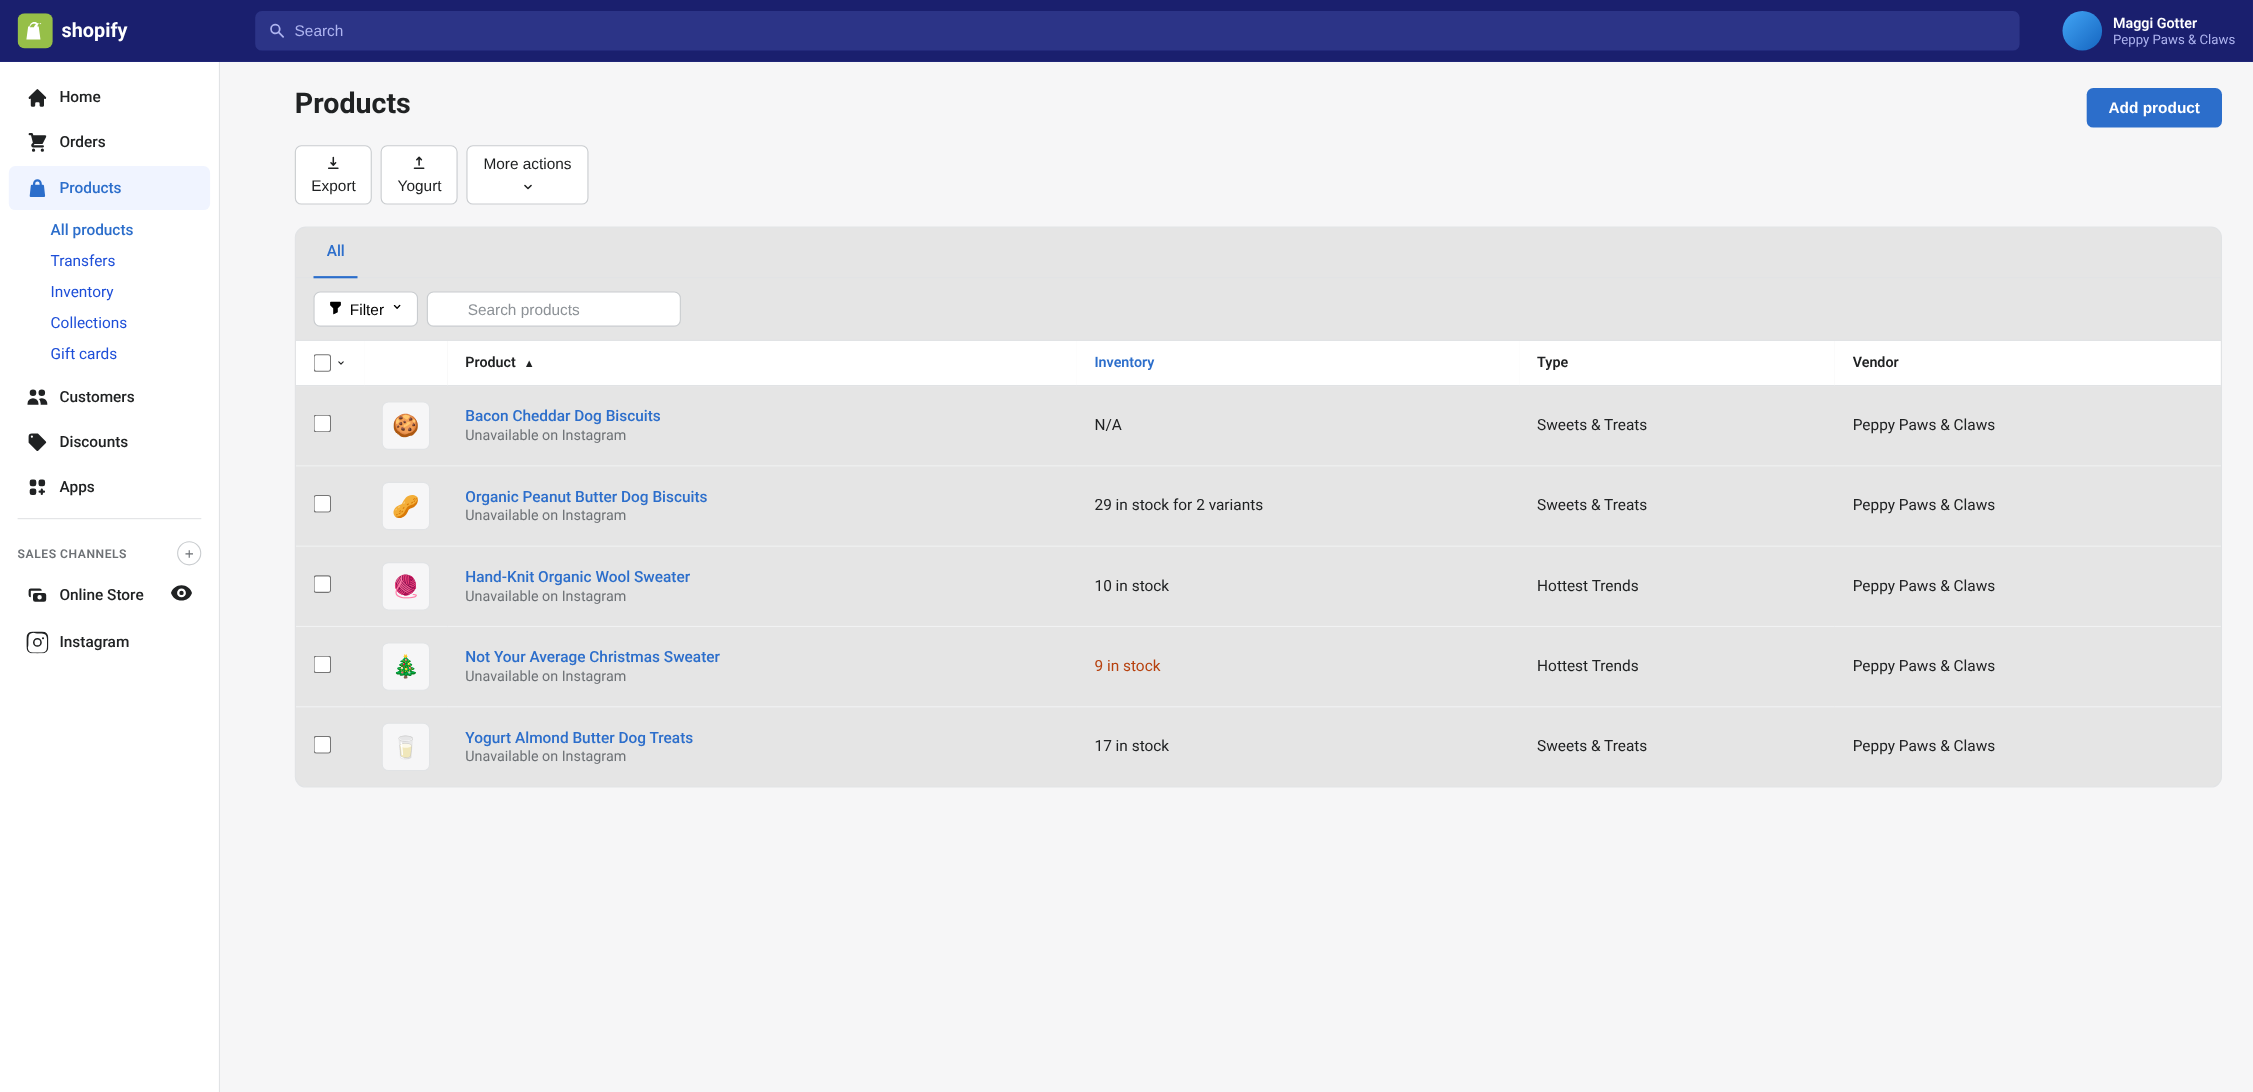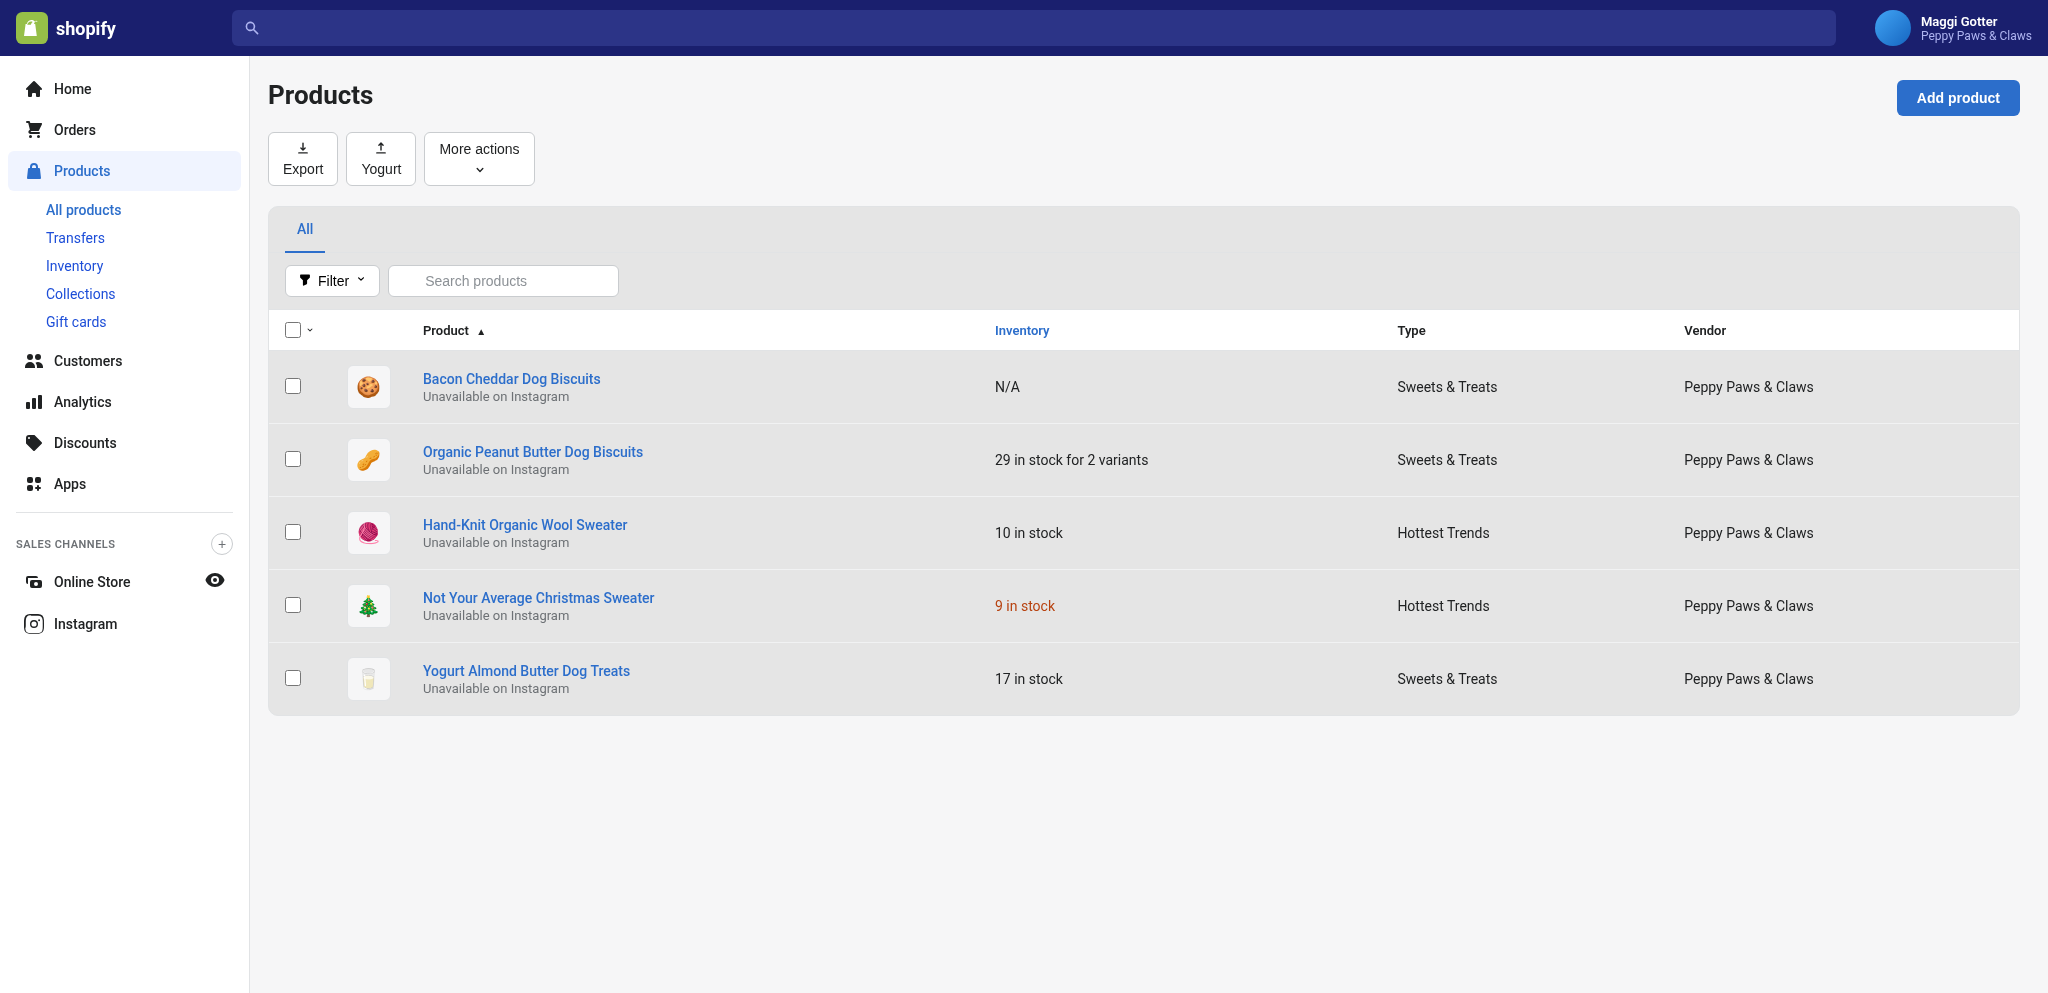--- a/index.html
+++ b/index.html
@@ -72,21 +72,21 @@
 
     
     .layout {
       display: flex;
       margin-top: 56px;
       min-height: calc(100vh - 56px);
     }
 
     
     .sidebar {
-      width: 250px;
+      width: 200px;
       background: #fff;
       border-right: 1px solid #e1e3e5;
       padding: 12px 0;
       position: fixed;
       top: 56px;
       bottom: 0;
       overflow-y: auto;
     }
     .sidebar-item {
       display: flex;
@@ -311,20 +311,21 @@
     <svg class="shopify-bag" viewBox="0 0 40 40" fill="none" xmlns="http://www.w3.org/2000/svg">
       <rect width="40" height="40" rx="8" fill="#96bf48"></rect>
       <path d="M27 12s-.2-1-1.7-1c-.8 0-1.5.3-2 .8C22.2 10.6 21 10 19 10c-3.5 0-5 3-5.5 5H12l-2 15h16l-2-15h-1.5c.5-2 1.5-3.5 2.5-3.5.3 0 .5.1.5.5v.5l1.5-.5V12zm-8 0c.7 0 1.3.2 1.8.5C20 13 19 14.5 18.5 16H14c.5-1.5 1.5-4 5-4z" fill="white"></path>
     </svg>
     <span>shopify</span>
   </div>
   <div class="search-bar">
     <svg width="16" height="16" viewBox="0 0 20 20" fill="currentColor">
       <path fill-rule="evenodd" d="M8 4a4 4 0 100 8 4 4 0 000-8zM2 8a6 6 0 1110.89 3.476l4.817 4.817a1 1 0 01-1.414 1.414l-4.816-4.816A6 6 0 012 8z" clip-rule="evenodd"></path>
     </svg>
+    <input type="text" placeholder="Search" style="">
   </div>
   <div class="user-section">
     <div class="avatar-img"></div>
     <div class="user-info">
       <span class="user-name">Maggi Gotter</span>
       <span class="store-name">Peppy Paws &amp; Claws</span>
     </div>
   </div>
 </div>
 
@@ -355,26 +356,20 @@
       <div class="sidebar-sub-item">Transfers</div>
       <div class="sidebar-sub-item">Inventory</div>
       <div class="sidebar-sub-item">Collections</div>
       <div class="sidebar-sub-item">Gift cards</div>
     </div>
     <div class="sidebar-item">
       <svg viewBox="0 0 20 20" fill="currentColor">
         <path d="M9 6a3 3 0 11-6 0 3 3 0 016 0zM17 6a3 3 0 11-6 0 3 3 0 016 0zM12.93 17c.046-.327.07-.66.07-1a6.97 6.97 0 00-1.5-4.33A5 5 0 0119 16v1h-6.07zM6 11a5 5 0 015 5v1H1v-1a5 5 0 015-5z"></path>
       </svg>
       <span>Customers</span>
-    </div>
-    <div class="sidebar-item">
-      <svg viewBox="0 0 20 20" fill="currentColor">
-        <path d="M2 11a1 1 0 011-1h2a1 1 0 011 1v5a1 1 0 01-1 1H3a1 1 0 01-1-1v-5zM8 7a1 1 0 011-1h2a1 1 0 011 1v9a1 1 0 01-1 1H9a1 1 0 01-1-1V7zM14 4a1 1 0 011-1h2a1 1 0 011 1v12a1 1 0 01-1 1h-2a1 1 0 01-1-1V4z"></path>
-      </svg>
-      <span>Analytics</span>
     </div>
     <div class="sidebar-item">
       <svg viewBox="0 0 20 20" fill="currentColor">
         <path fill-rule="evenodd" d="M17.707 9.293a1 1 0 010 1.414l-7 7a1 1 0 01-1.414 0l-7-7A.997.997 0 012 10V5a3 3 0 013-3h5c.256 0 .512.098.707.293l7 7zM5 6a1 1 0 100-2 1 1 0 000 2z" clip-rule="evenodd"></path>
       </svg>
       <span>Discounts</span>
     </div>
     <div class="sidebar-item">
       <svg viewBox="0 0 20 20" fill="currentColor">
         <path d="M5 3a2 2 0 00-2 2v2a2 2 0 002 2h2a2 2 0 002-2V5a2 2 0 00-2-2H5zM5 11a2 2 0 00-2 2v2a2 2 0 002 2h2a2 2 0 002-2v-2a2 2 0 00-2-2H5zM11 5a2 2 0 012-2h2a2 2 0 012 2v2a2 2 0 01-2 2h-2a2 2 0 01-2-2V5zM14 11a1 1 0 011 1v1h1a1 1 0 110 2h-1v1a1 1 0 11-2 0v-1h-1a1 1 0 110-2h1v-1a1 1 0 011-1z"></path>

